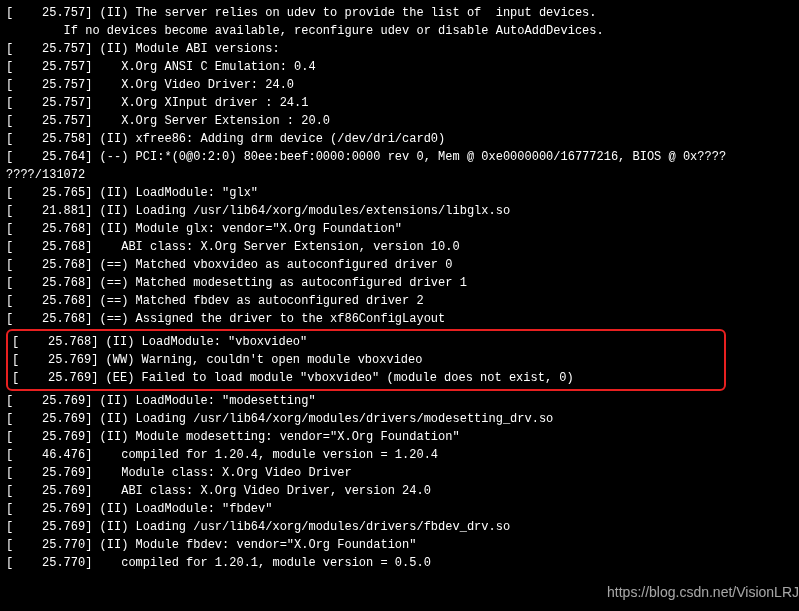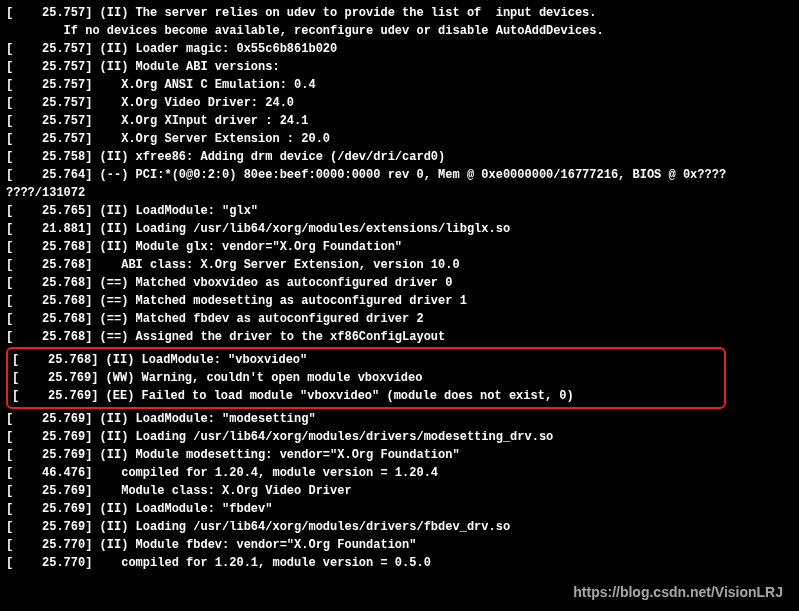--- a/index.html
+++ b/index.html
@@ -1,15 +1,15 @@
 <!DOCTYPE html>
 <html><head>
   <meta charset="utf-8">
   <style>
-    * { margin: 0; padding: 0; box-sizing: border-box; font-weight: bold; }
+    * { margin: 0; padding: 0; box-sizing: border-box; }
     body {
       background: #000;
       color: #fff;
       font-family: 'Courier New', monospace;
       font-size: 12px;
       line-height: 1.5;
       padding: 4px 6px;
       width: 799px;
       height: 611px;
       overflow: hidden;
@@ -23,35 +23,34 @@
       border: 2px solid #e82020;
       border-radius: 6px;
       padding: 2px 4px;
       margin: 1px 0;
       display: inline-block;
       width: 720px;
     }
     .watermark {
       position: absolute;
       bottom: 8px;
-      right: 16px;
+      right: 0;
       color: rgba(255,255,255,0.65);
       font-family: Arial, sans-serif;
       font-size: 14px;
     }
   </style>
 </head>
 <body>
 
 
 
 <div id="before-block">
     <div class="line">[    25.757] (II) The server relies on udev to provide the list of  input devices.</div>
     <div class="line">        If no devices become available, reconfigure udev or disable AutoAddDevices.</div>
-    <div class="line">[    25.757] (II) Loader magic: 0x55c6b861b020</div>
     <div class="line">[    25.757] (II) Module ABI versions:</div>
     <div class="line">[    25.757]    X.Org ANSI C Emulation: 0.4</div>
     <div class="line">[    25.757]    X.Org Video Driver: 24.0</div>
     <div class="line">[    25.757]    X.Org XInput driver : 24.1</div>
     <div class="line">[    25.757]    X.Org Server Extension : 20.0</div>
     <div class="line">[    25.758] (II) xfree86: Adding drm device (/dev/dri/card0)</div>
     <div class="line">[    25.764] (--) PCI:*(0@0:2:0) 80ee:beef:0000:0000 rev 0, Mem @ 0xe0000000/16777216, BIOS @ 0x????</div>
     <div class="line">????/131072</div>
     <div class="line">[    25.765] (II) LoadModule: "glx"</div>
     <div class="line">[    21.881] (II) Loading /usr/lib64/xorg/modules/extensions/libglx.so</div>
@@ -64,20 +63,21 @@
   </div>
 
 <div class="highlight-box" id="highlight-block"><div class="line">[    25.768] (II) LoadModule: "vboxvideo"</div><div class="line">[    25.769] (WW) Warning, couldn't open module vboxvideo</div><div class="line">[    25.769] (EE) Failed to load module "vboxvideo" (module does not exist, 0)</div></div>
 
 <div id="after-block">
     <div class="line">[    25.769] (II) LoadModule: "modesetting"</div>
     <div class="line">[    25.769] (II) Loading /usr/lib64/xorg/modules/drivers/modesetting_drv.so</div>
     <div class="line">[    25.769] (II) Module modesetting: vendor="X.Org Foundation"</div>
     <div class="line">[    46.476]    compiled for 1.20.4, module version = 1.20.4</div>
     <div class="line">[    25.769]    Module class: X.Org Video Driver</div>
+    <div class="line">[    25.769]    ABI class: X.Org Video Driver, version 24.0</div>
     <div class="line">[    25.769] (II) LoadModule: "fbdev"</div>
     <div class="line">[    25.769] (II) Loading /usr/lib64/xorg/modules/drivers/fbdev_drv.so</div>
     <div class="line">[    25.770] (II) Module fbdev: vendor="X.Org Foundation"</div>
     <div class="line">[    25.770]    compiled for 1.20.1, module version = 0.5.0</div>
   </div>
 
 <div class="watermark">https://blog.csdn.net/VisionLRJ</div>
 
 
 

